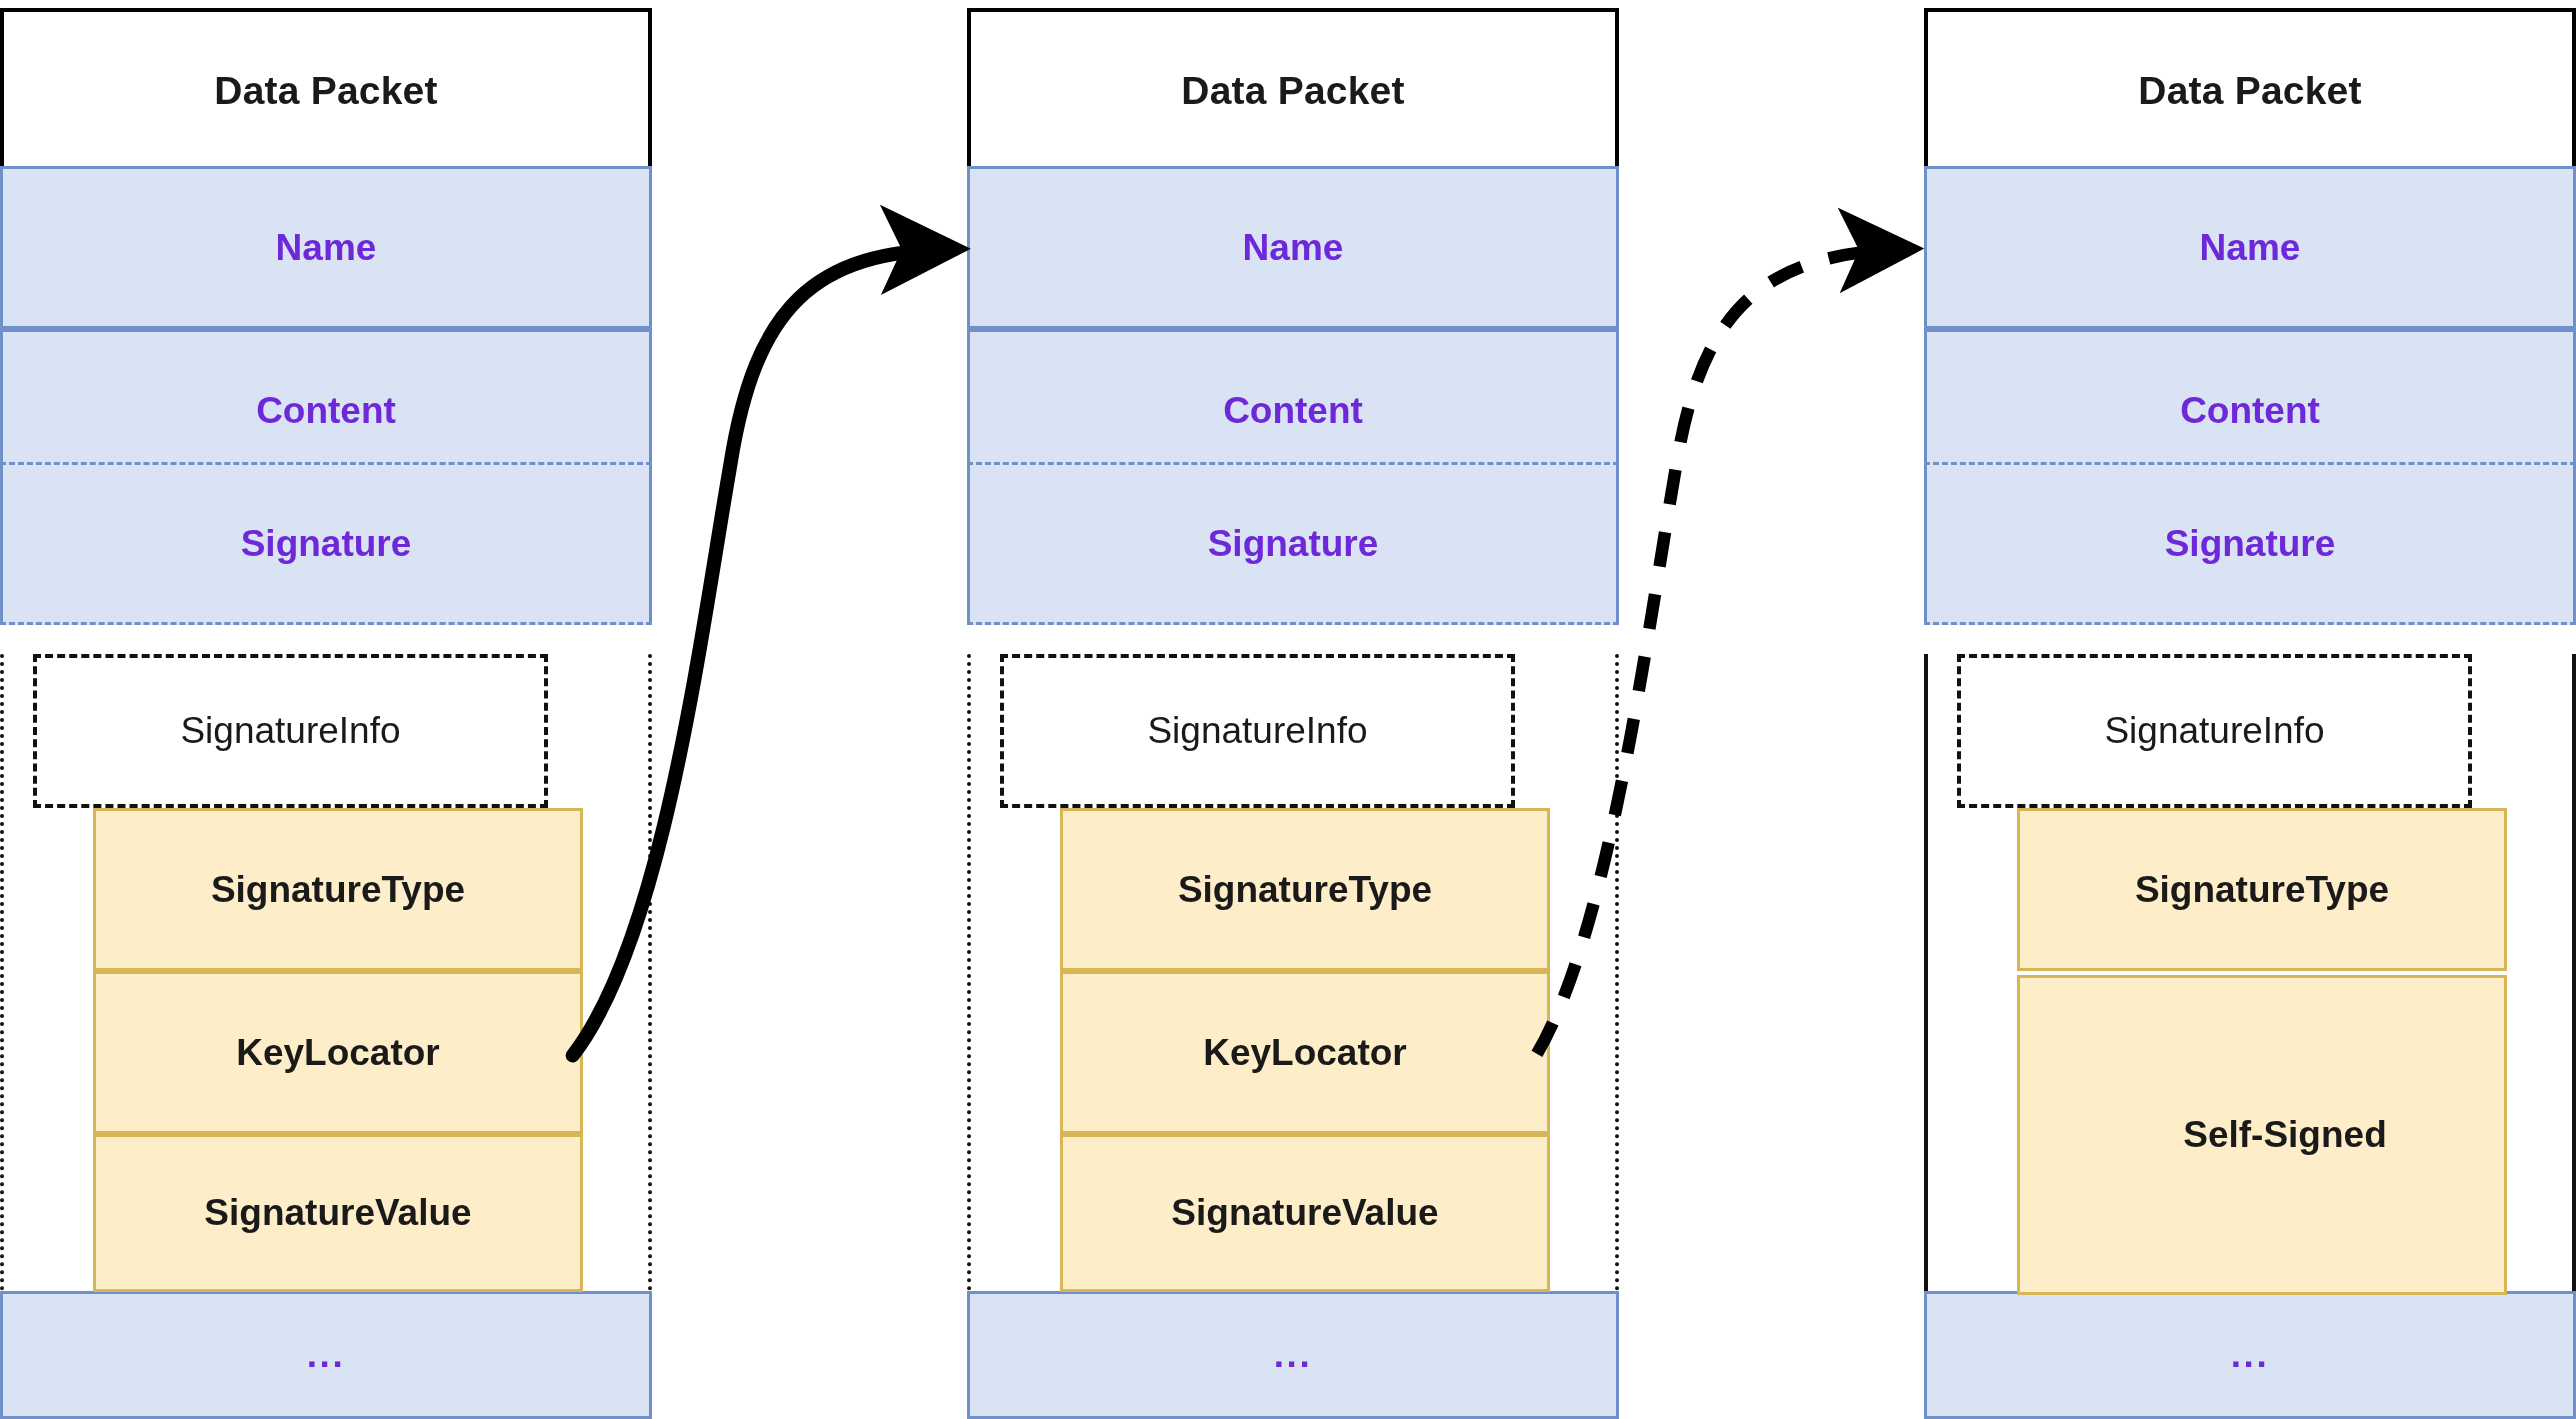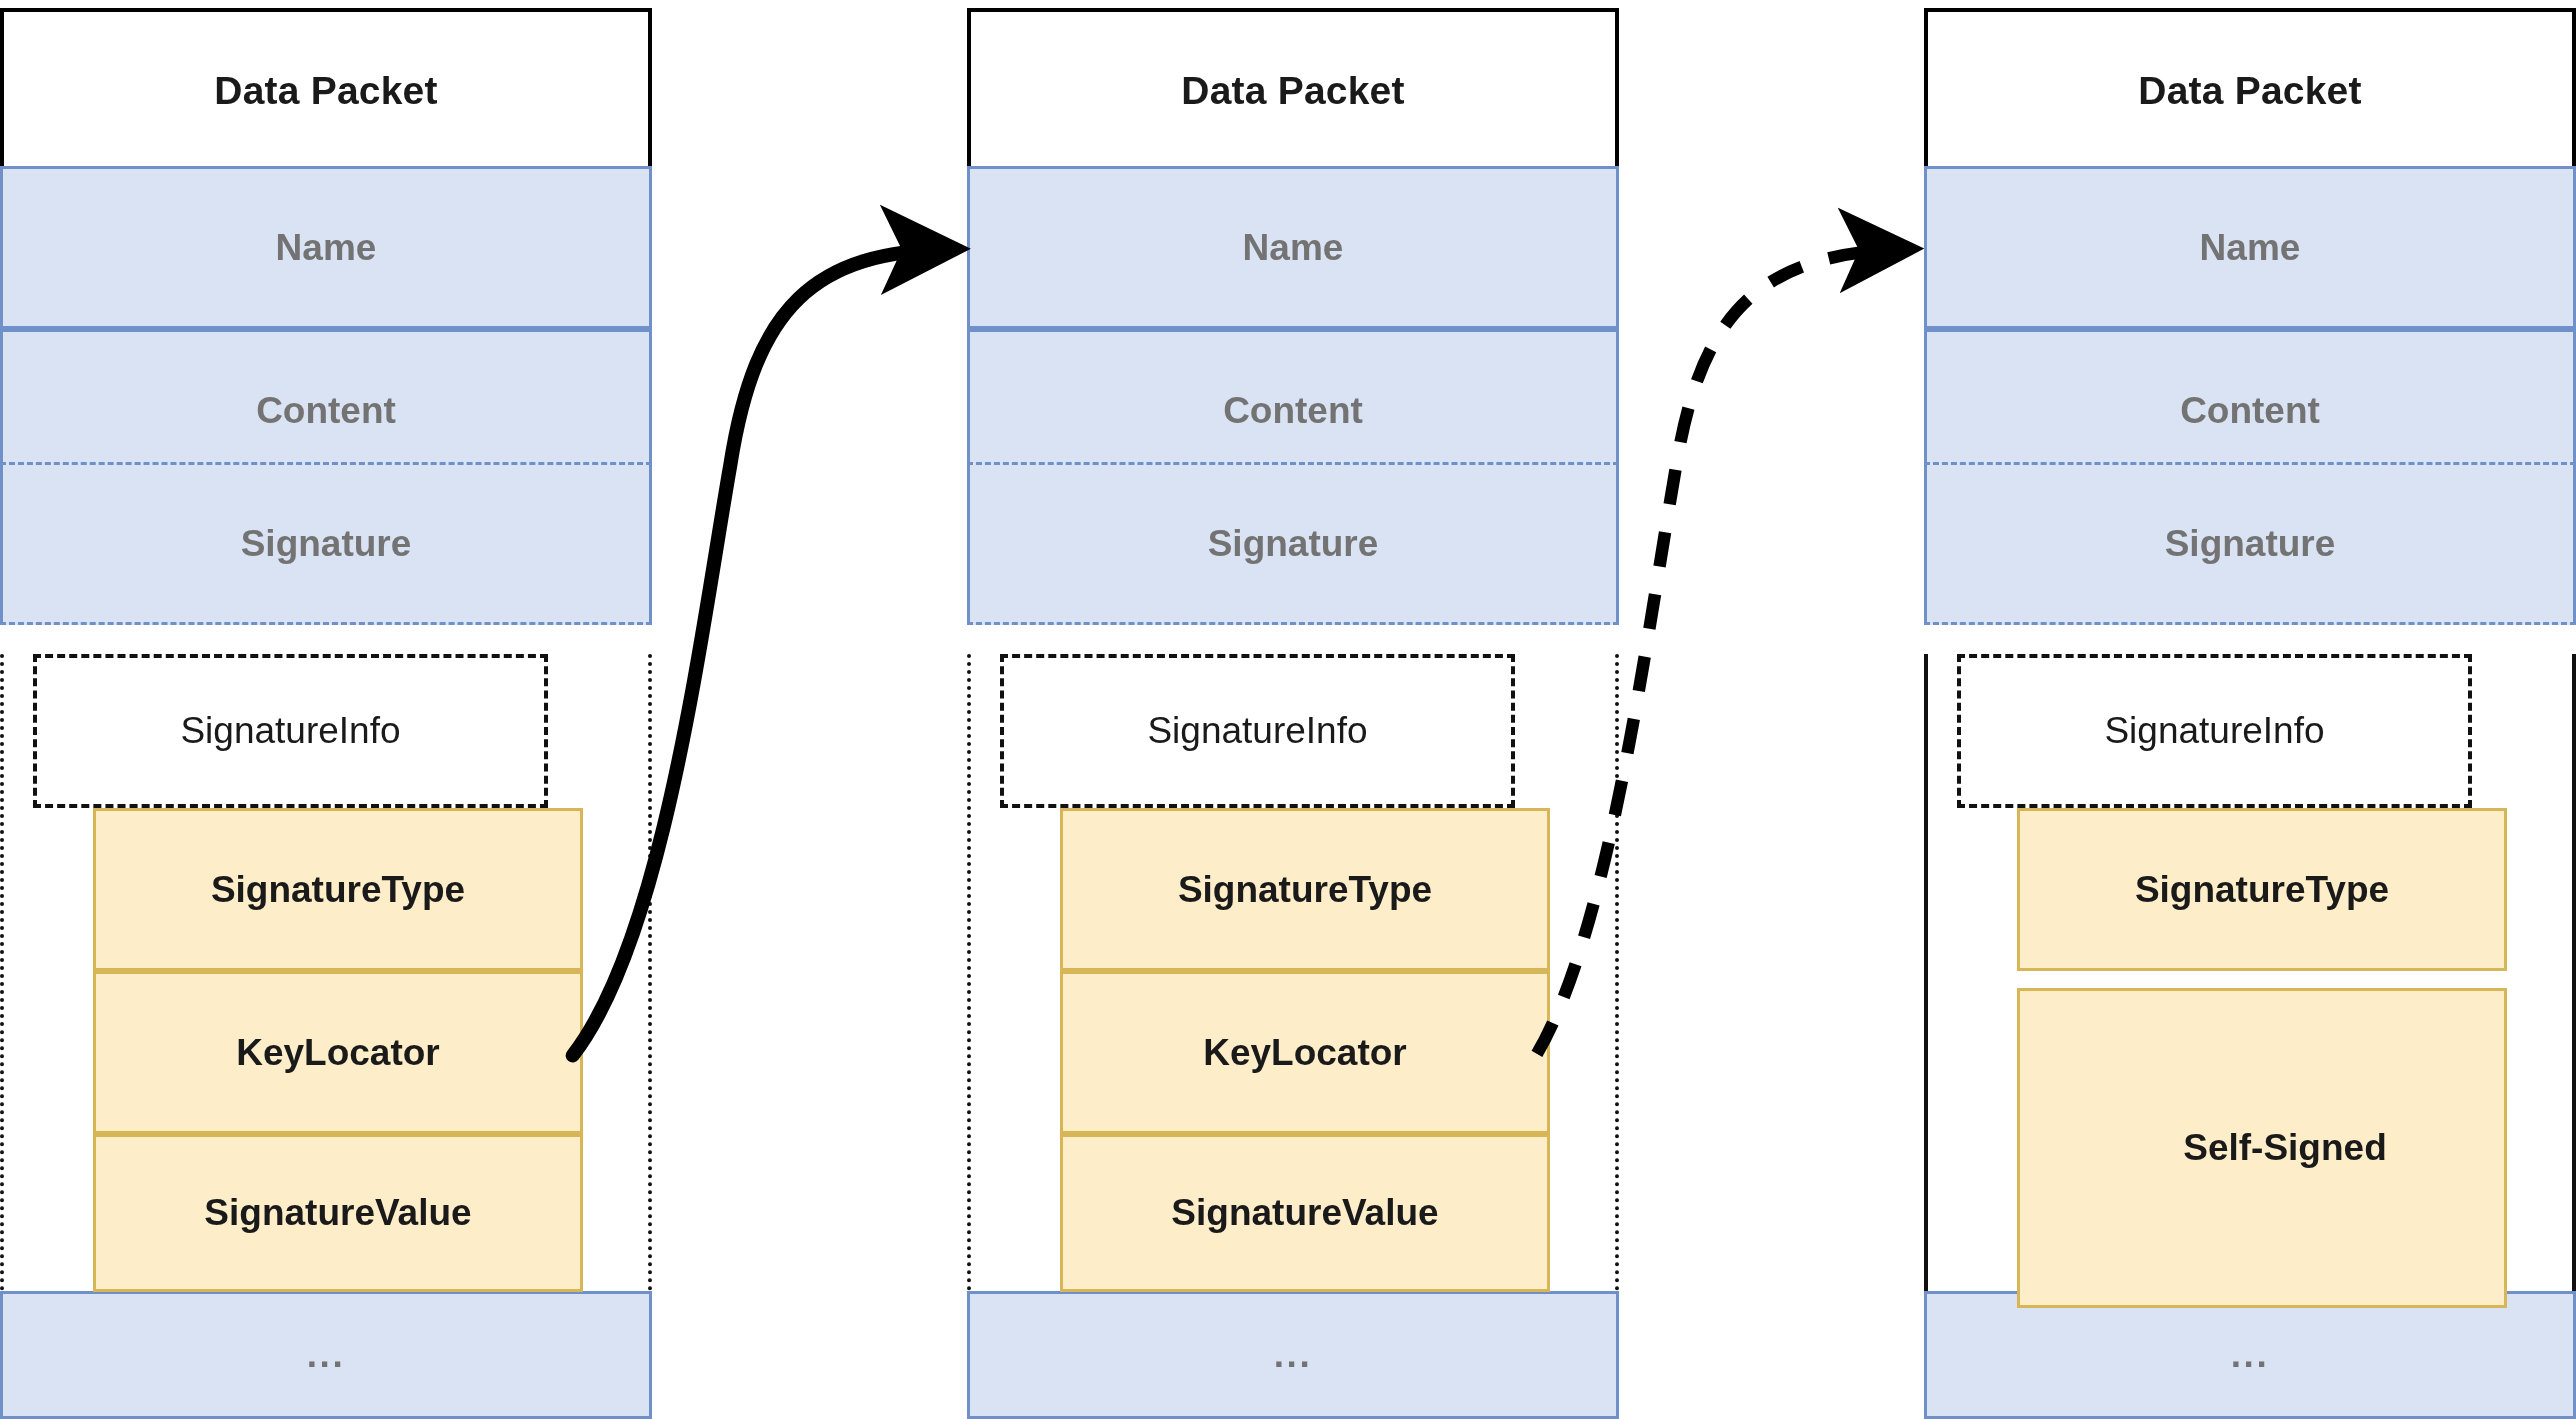--- a/index.html
+++ b/index.html
@@ -23,21 +23,21 @@
   .hdr span{font-size:39px;font-weight:bold;color:#1a1a1a;letter-spacing:0.2px;}
 
   
   .brow{
     position:absolute;left:0;width:100%;
     box-sizing:border-box;
     background:#dae3f3;
     border:3.3px solid #6f90c8;
     display:flex;align-items:center;justify-content:center;
   }
-  .brow span{font-size:37px;font-weight:bold;color:#737373;}
+  .brow span{font-size:37px;font-weight:bold;color:#6d28d9;}
   .r-name{top:166px;height:163px;}
   .r-content{top:329px;height:163px;text-align:right;}
   .r-sig{
     top:462px;height:163px;
     border-top:3.3px dashed #6f90c8;
     border-bottom:3.3px dashed #6f90c8;
   }
   .r-dots{top:1291px;height:128px;}
   .r-dots span{font-size:37px;font-weight:bold;letter-spacing:2.5px;}
 
@@ -160,21 +160,21 @@
     <div class="brow r-sig">
       <span>Signature</span>
     </div>
     <div class="sigbody solid-sides">
       <div class="siginfo">
         <span>SignatureInfo</span>
       </div>
       <div class="oblock" style="top:154px;height:163px;">
         <span>SignatureType</span>
       </div>
-      <div class="oblock" style="top:334px;height:320px;padding-left:46px;">
+      <div class="oblock" style="top:321px;height:320px;padding-left:46px;">
         <span>Self-Signed</span>
       </div>
     </div>
     <div class="brow r-dots">
       <span>...</span>
     </div>
   </div>
 
   <svg id="arrows" viewBox="0 0 3104 1710">
     <defs>

